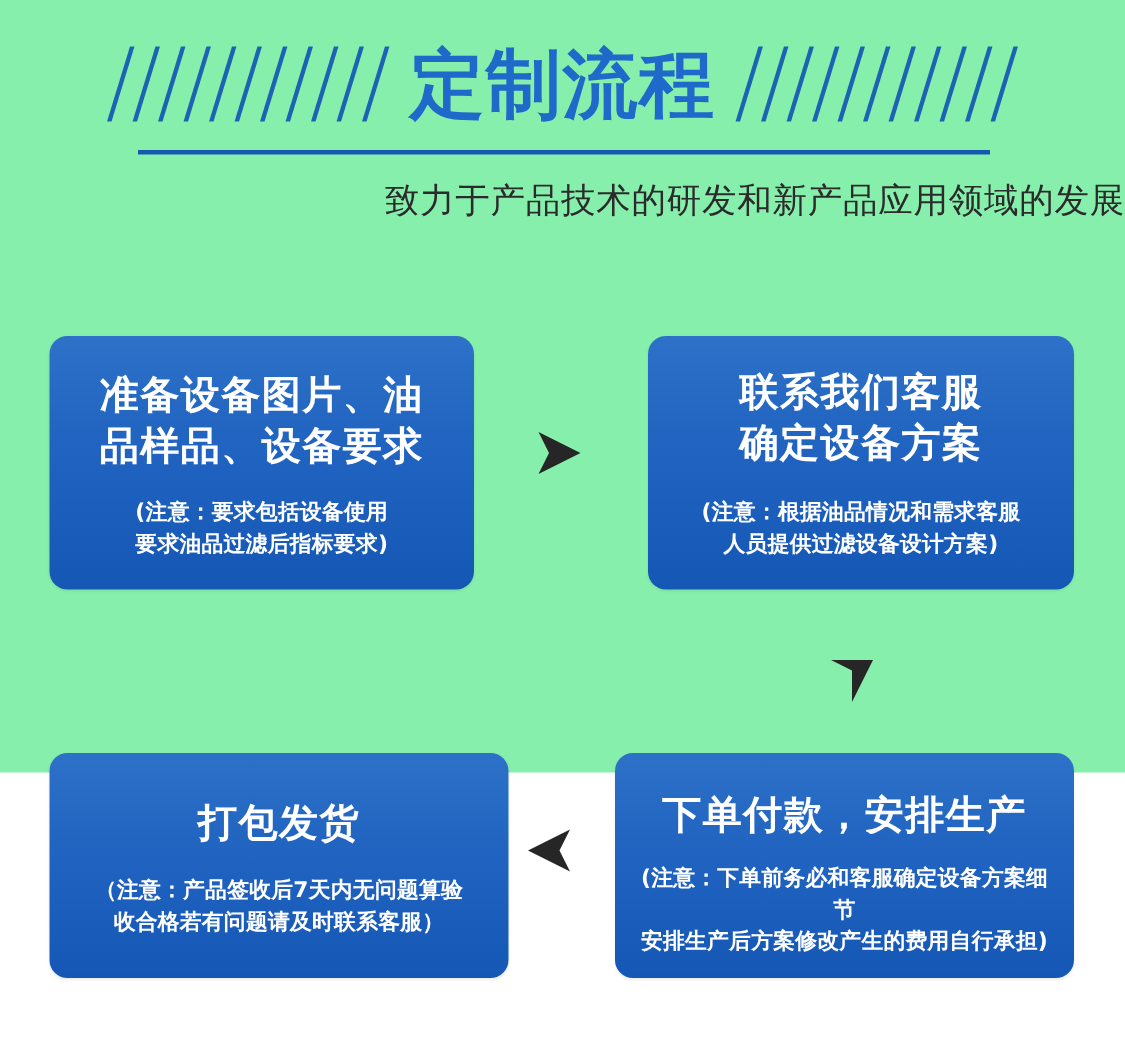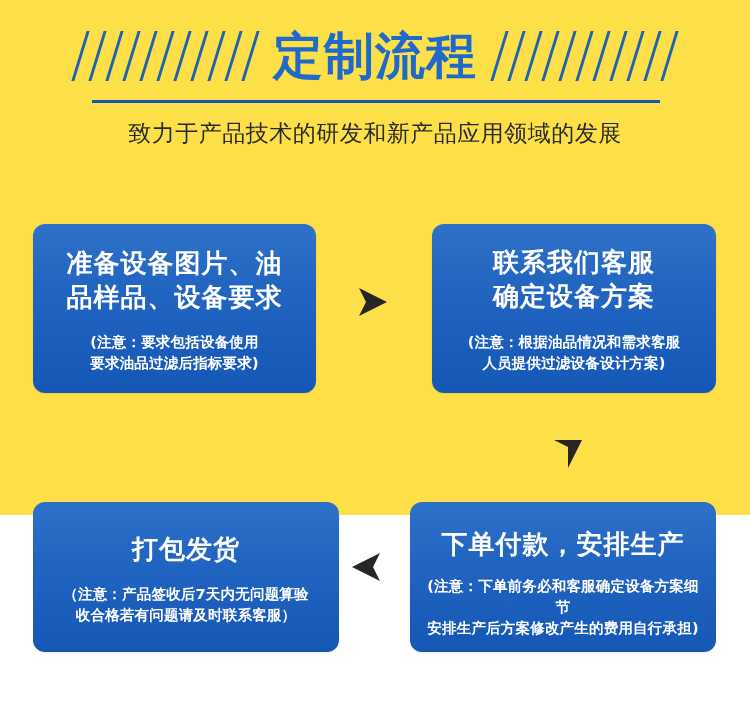--- a/index.html
+++ b/index.html
@@ -10,21 +10,21 @@
     height: 701px;
     background: #ffffff;
     font-family: "DejaVu Sans", "Liberation Sans", sans-serif;
     overflow: hidden;
   }
 
   #page {
     position: relative;
     width: 750px;
     height: 515px;
-    background: #fde047;
+    background: #86efac;
   }
 
   
   .header {
     position: absolute;
     left: 0;
     top: 0;
     width: 750px;
     height: 170px;
   }
@@ -72,21 +72,21 @@
     width: 568px;
     height: 3px;
     background: #1459ab;
   }
 
   .subtitle {
     position: absolute;
     left: 0;
     top: 118px;
     width: 750px;
-    text-align: center;
+    text-align: right;
     font-size: 23px;
     color: #2b2b2b;
     letter-spacing: 0.5px;
     white-space: nowrap;
   }
 
   
   .box {
     position: absolute;
     border-radius: 12px;
@@ -114,21 +114,21 @@
     font-weight: bold;
     line-height: 1.45;
     letter-spacing: 0.2px;
     white-space: pre-line;
   }
 
   
   #box-1 {
     left: 33px; top: 224px; width: 283px; height: 169px;
   }
-  #box-1 .box-title { margin-top: 4px; font-family: Liberation Serif, serif; }
+  #box-1 .box-title { margin-top: 4px; }
   #box-1 .box-note  { margin-top: 16px; text-align: center; }
 
   
   #box-2 {
     left: 432px; top: 224px; width: 284px; height: 169px;
   }
   #box-2 .box-title { margin-top: 2px; text-align: center; }
   #box-2 .box-note  { margin-top: 18px; }
 
   

